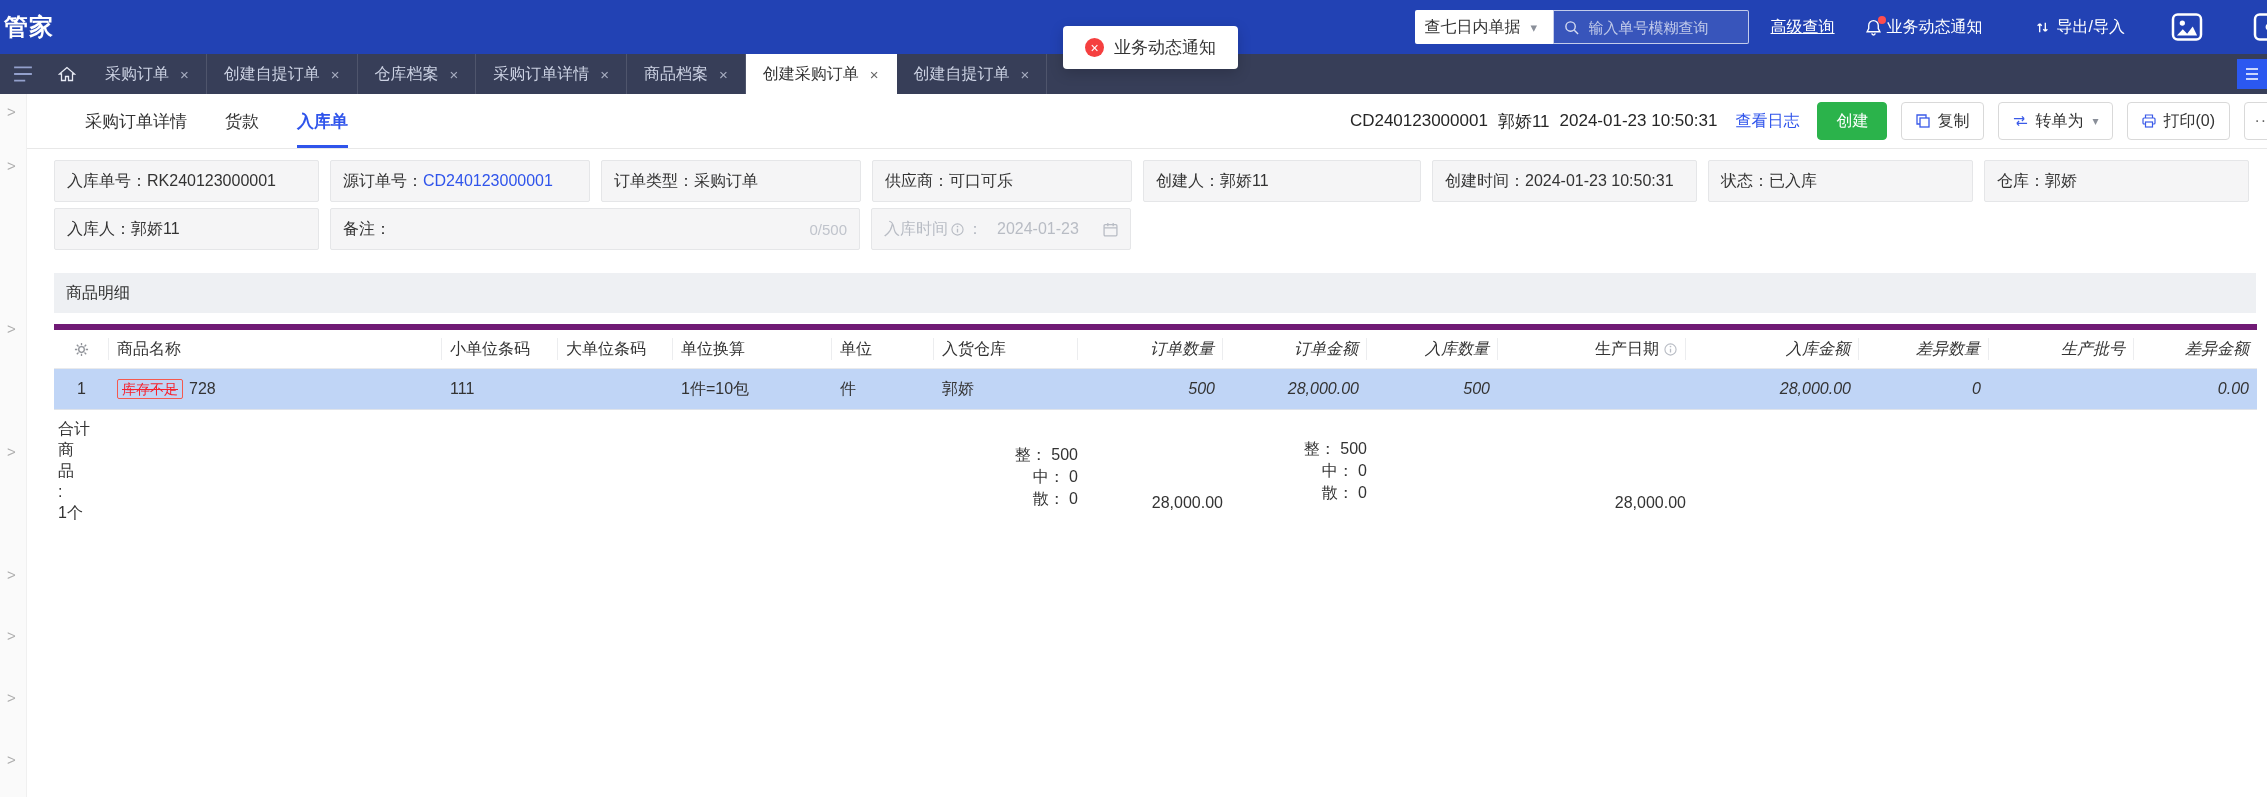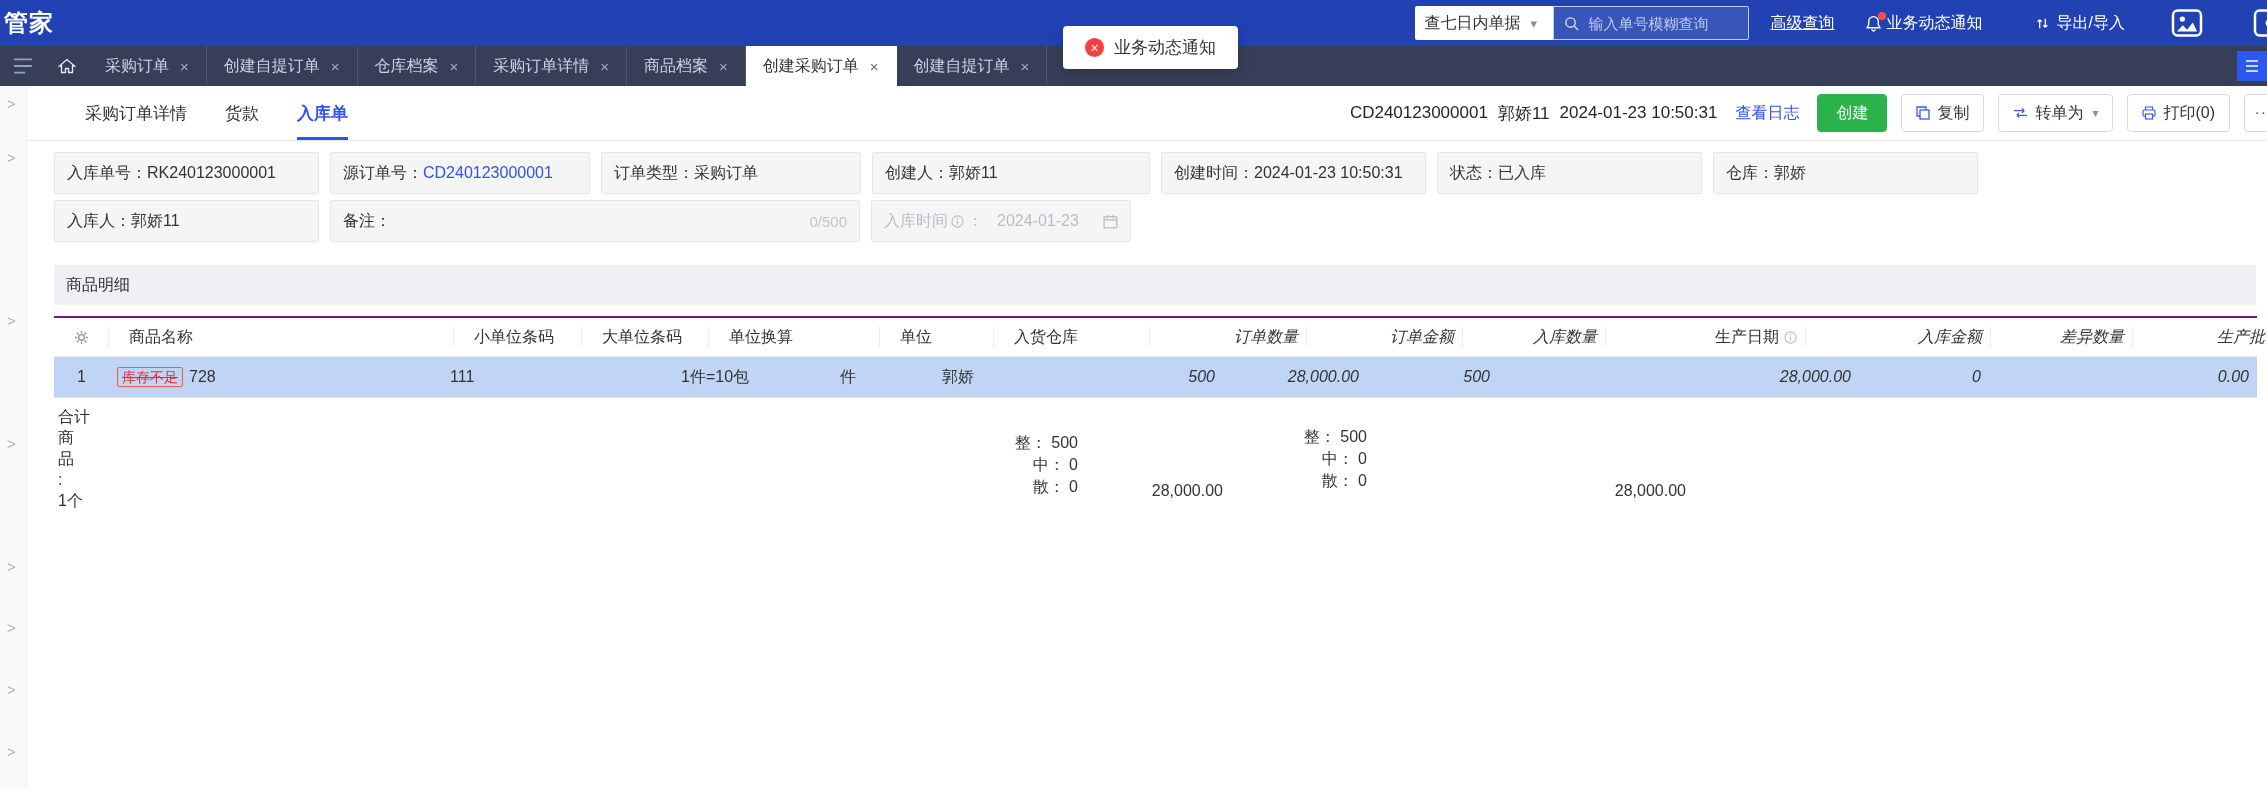--- a/index.html
+++ b/index.html
@@ -1,20 +1,20 @@
 <!DOCTYPE html>
 <html><head>
 <meta charset="utf-8">
 <style>
   html,body{margin:0;padding:0;background:#fff;}
   body{font-family:"Liberation Sans","DejaVu Sans",sans-serif;color:#333;}
   .screen{position:relative;width:2267px;height:801px;overflow:hidden;background:#fff;}
 
   
-  .topbar{position:relative;height:46px;background:#2242b4;display:flex;align-items:center;padding:0 0 0 4px;color:#fff;overflow:hidden;}
+  .topbar{position:relative;height:54px;background:#2242b4;display:flex;align-items:center;padding:0 0 0 4px;color:#fff;overflow:hidden;}
   .brand{font-size:24px;font-weight:bold;letter-spacing:1px;white-space:nowrap;}
   .top-right{margin-left:auto;display:flex;align-items:center;}
   .scope-select{height:34px;background:#fff;color:#333;border-radius:2px 0 0 2px;display:flex;align-items:center;gap:10px;padding:0 10px;font-size:16px;width:118px;cursor:pointer;}
   .scope-select .caret{color:#8a8f99;font-size:13px;}
   .search-box{height:34px;box-sizing:border-box;border:1px solid rgba(255,255,255,.7);border-radius:0 2px 2px 0;background:rgba(255,255,255,.1);display:flex;align-items:center;gap:8px;padding:0 10px;width:196px;color:rgba(255,255,255,.8);}
   .search-box input{background:transparent;border:none;outline:none;color:rgba(255,255,255,.92);font-size:15px;width:100%;font-family:inherit;}
   .search-box input::placeholder{color:rgba(255,255,255,.68);}
   .adv-link{color:#fff;font-size:16px;text-decoration:underline;margin-left:22px;cursor:pointer;white-space:nowrap;}
   .notice{display:flex;align-items:center;gap:5px;margin-left:30px;font-size:16px;cursor:pointer;white-space:nowrap;}
   .bell-wrap{position:relative;display:inline-flex;}
@@ -70,21 +70,21 @@
   .field.disabled .f-label,.field.disabled .f-value{color:#b8bcc4;}
   .field .info-ico{color:#b8bcc4;margin:0 3px;display:inline-flex;}
   .field .cal-ico{margin-left:auto;color:#b8bcc4;display:inline-flex;}
   .fw-a{width:265px;}.fw-b{width:260px;}.fw-c{width:278px;}.fw-remark{width:530px;}
   .field.disabled .f-value{margin-left:14px;}
 
   
   .section-bar{margin:23px 11px 0 27px;height:40px;background:#eef0f3;display:flex;align-items:center;padding:0 12px;box-sizing:border-box;font-size:16px;color:#333;}
   .grid{margin:11px 11px 0 27px;width:2203px;}
   .g-row{display:flex;align-items:center;}
-  .g-head{height:38px;border-top:2px solid #701a75;border-bottom:1px solid #e9eaec;font-size:16px;color:#333;background:#fff;gap:12px;}
+  .g-head{height:38px;border-top:6px solid #701a75;border-bottom:1px solid #e9eaec;font-size:16px;color:#333;background:#fff;}
   .g-head .cell{border-right:1px solid #ecedef;height:22px;display:flex;align-items:center;}
   .g-head .cell:last-child{border-right:none;}
   .g-body{height:40px;background:#c0d5f6;font-size:16px;border-bottom:1px solid #dfe3ea;cursor:pointer;}
   .cell{box-sizing:border-box;padding:0 8px;flex-shrink:0;overflow:hidden;white-space:nowrap;}
   .ta-r{justify-content:flex-end;text-align:right;font-style:italic;}
   .ta-c{justify-content:center;text-align:center;}
   .g-body .cell{display:flex;align-items:center;}
   .c0{width:55px;}.c1{width:333px;}.c2{width:116px;}.c3{width:115px;}.c4{width:159px;}
   .c5{width:102px;}.c6{width:144px;}.c7{width:145px;}.c8{width:144px;}.c9{width:131px;}
   .c10{width:188px;justify-content:flex-end;}.c11{width:173px;}.c12{width:130px;}.c13{width:145px;}.c14{width:123px;}
@@ -297,20 +297,24 @@
           <span class="f-value">RK240123000001</span>
         </div>
         <div class="field fw-b">
           <span class="f-label">源订单号：</span>
           <span class="f-value link">CD240123000001</span>
         </div>
         <div class="field fw-b">
           <span class="f-label">订单类型：</span>
           <span class="f-value">采购订单</span>
         </div>
+        <div class="field fw-b">
+          <span class="f-label">供应商：</span>
+          <span class="f-value">可口可乐</span>
+        </div>
         <div class="field fw-c">
           <span class="f-label">创建人：</span>
           <span class="f-value">郭娇11</span>
         </div>
         <div class="field fw-a">
           <span class="f-label">创建时间：</span>
           <span class="f-value">2024-01-23 10:50:31</span>
         </div>
         <div class="field fw-a">
           <span class="f-label">状态：</span>

